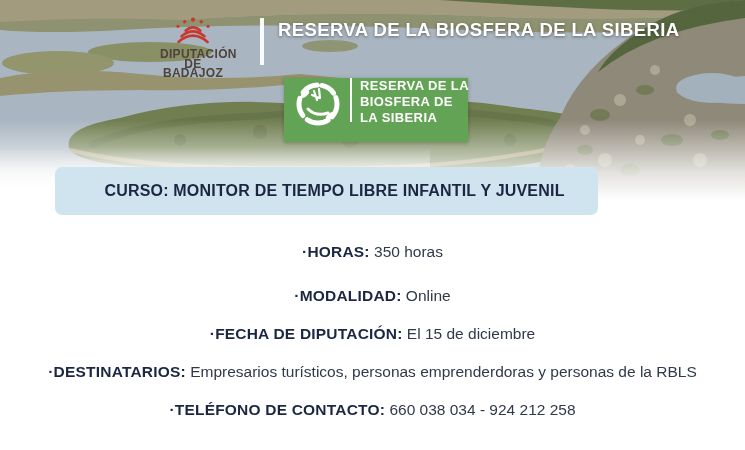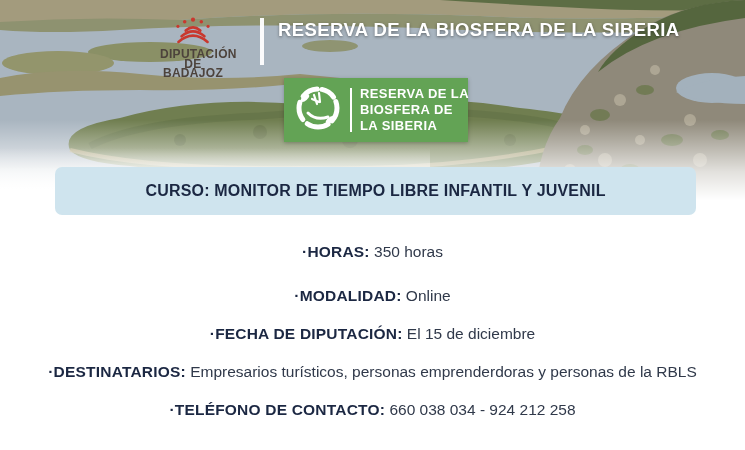--- a/index.html
+++ b/index.html
@@ -37,35 +37,35 @@
   .plan-title {
     position:absolute; left:278px; top:19px; color:#ffffff; font-weight:bold;
     font-size:18.5px; line-height:21.5px; letter-spacing:0.4px;
     text-shadow:0 1px 3px rgba(40,40,40,0.55);
     white-space:nowrap;
   }
 
   
   .badge {
     position:absolute; left:284px; top:78px; width:184px; height:64px;
-    background:#63a355; display:flex; align-items:center;
+    background:#63a355; display:flex; 
     padding:0 8px; box-sizing:border-box;
     box-shadow:0 1px 4px rgba(0,0,0,0.25);
   }
   .badge-divider { width:2px; height:44px; background:#ffffff; margin:0 8px 0 6px; flex:none; }
   .badge-text {
     color:#ffffff; font-weight:bold; font-size:13px; line-height:16px;
     letter-spacing:0.4px; white-space:nowrap;
   }
 
   
   .course-bar {
-    position:absolute; left:55px; top:167px; width:641px; height:48px;
+    position:absolute; left:55px; top:167px; width:527px; height:48px;
     background:#cfe4ee; border-radius:7px;
-    display:flex; align-items:center; justify-content:center; z-index:3;
+    display:flex; align-items:center; justify-content:center; z-index:3;padding-left:16px;
   }
   .course-title {
     color:#1b2742; font-weight:bold; font-size:16px; letter-spacing:0.2px;
     white-space:nowrap;
   }
 
   
   .details { position:absolute; top:243px; left:0; width:745px; text-align:center; z-index:2; }
   .detail-line { font-size:15.5px; line-height:18px; margin-bottom:20px; white-space:nowrap; }
   .detail-line:first-child { margin-bottom:26px; }

